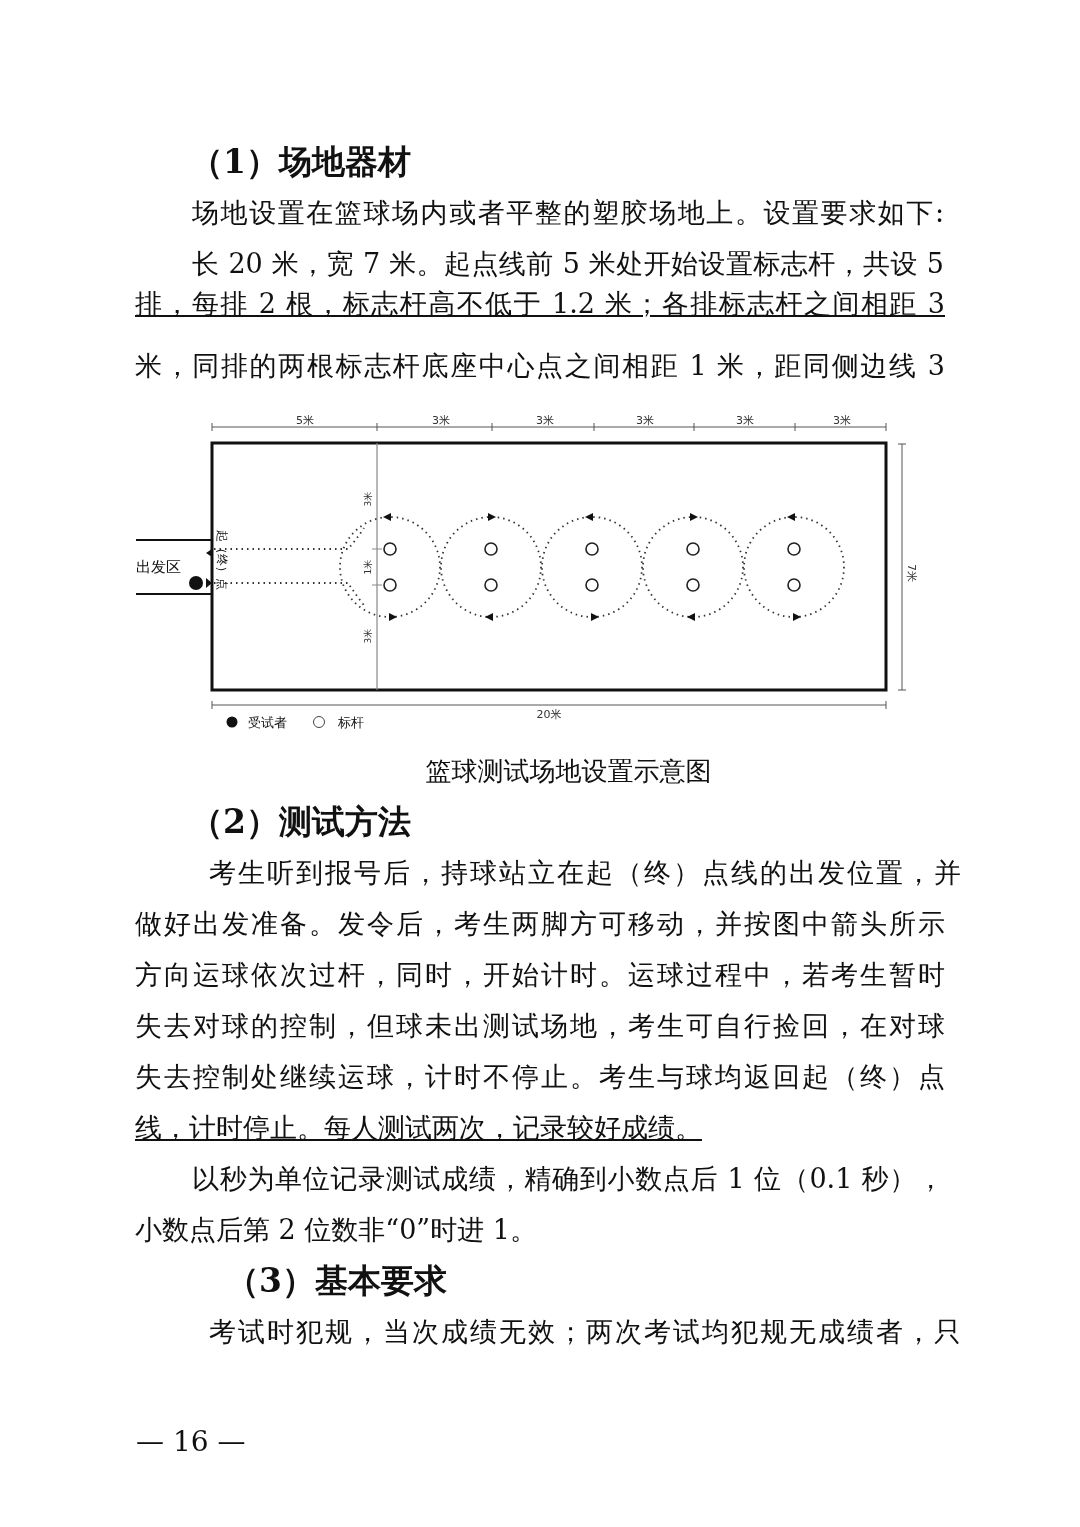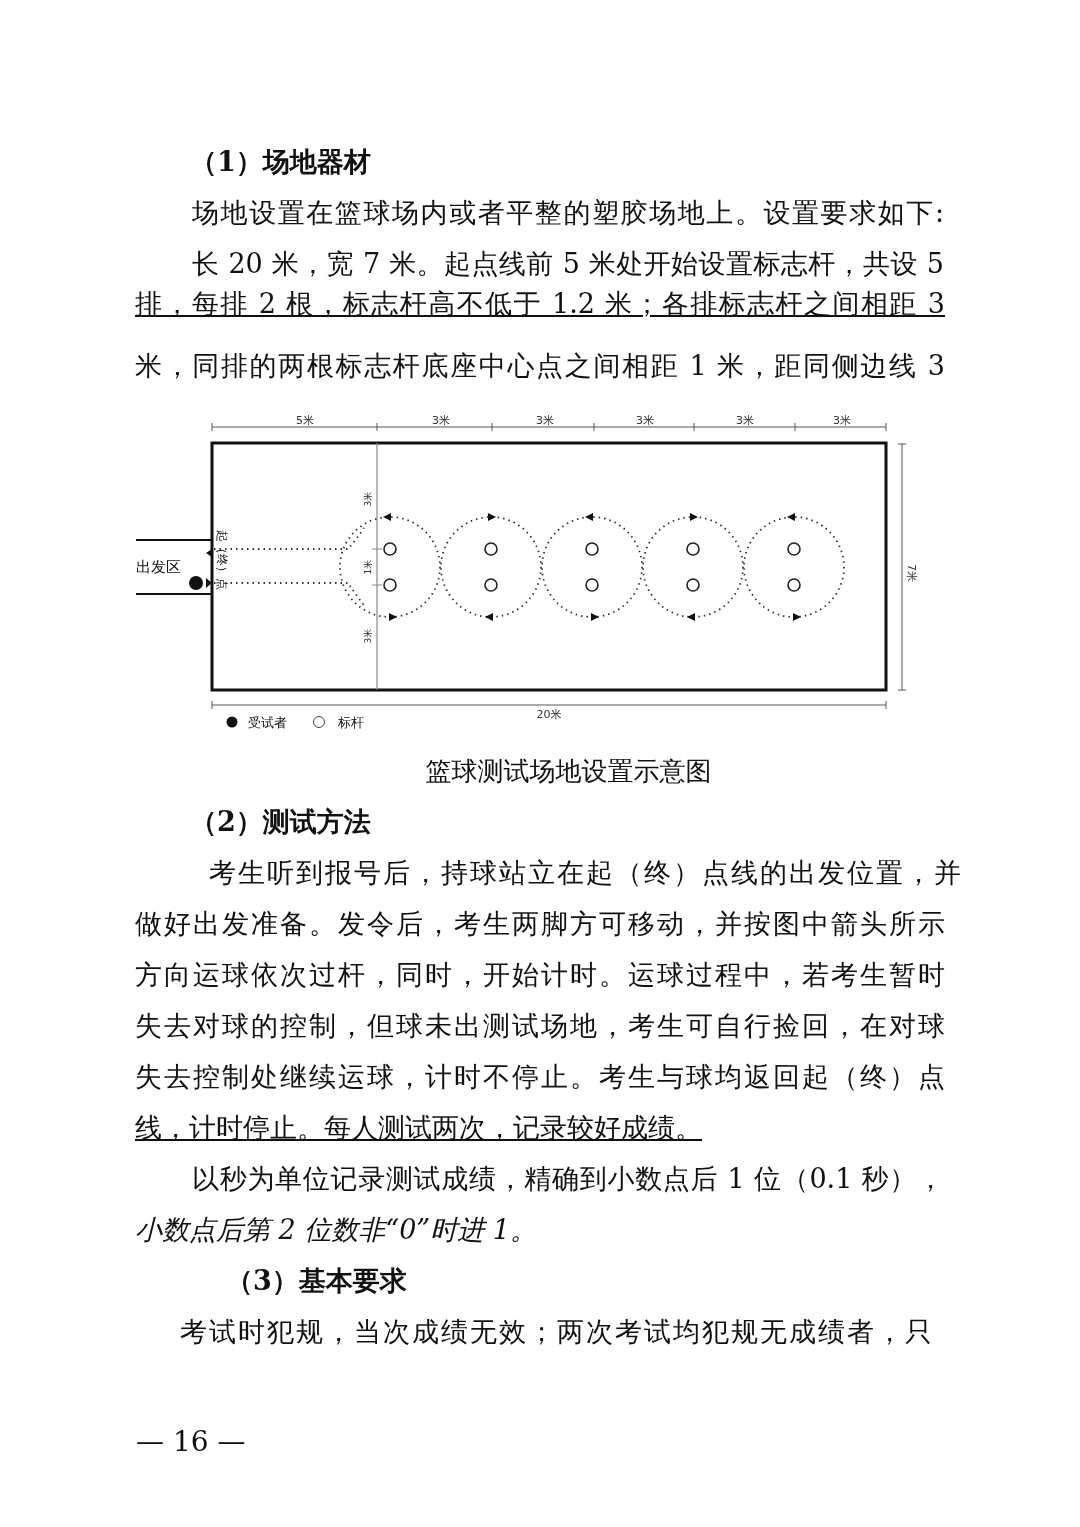--- a/index.html
+++ b/index.html
@@ -1,20 +1,20 @@
 <!DOCTYPE html>
 <html><head>
 <meta charset="utf-8">
 <style>
   html, body { margin: 0; padding: 0; background: #ffffff; }
   body { width: 1080px; height: 1527px; position: relative; overflow: hidden;
          font-family: "DejaVu Serif", "Liberation Serif", serif; color: #111; }
   .line { position: absolute; font-size: 27px; line-height: 34px; white-space: nowrap; }
   .just { text-align: justify; text-align-last: justify; }
-  .heading { font-weight: bold; font-size: 27px; }
+  .heading { font-weight: bold; font-size: 33px; }
   .caption { font-size: 26px; }
   .pageno { font-size: 28px; }
   svg text { font-family: "DejaVu Sans", "Liberation Sans", sans-serif; }
 </style>
 </head>
 <body>
 
 <div class="line heading" style="left:190px; top:145px;">（1）场地器材</div>
 <div class="line just" style="left:192px; top:196px; width:752px;">场地设置在篮球场内或者平整的塑胶场地上。设置要求如下:</div>
 <div class="line just" style="left:192px; top:247px; width:752px;">长 20 米，宽 7 米。起点线前 5 米处开始设置标志杆，共设 5</div>
@@ -126,18 +126,18 @@
 <div class="line caption" style="left:0; width:1137px; text-align:center; top:754px;">篮球测试场地设置示意图</div>
 
 <div class="line heading" style="left:190px; top:805px;text-align:center;">（2）测试方法</div>
 <div class="line just" style="left:209px; top:856px; width:752px;">考生听到报号后，持球站立在起（终）点线的出发位置，并</div>
 <div class="line just" style="left:135px; top:907px; width:810px;">做好出发准备。发令后，考生两脚方可移动，并按图中箭头所示</div>
 <div class="line just" style="left:135px; top:958px; width:810px;">方向运球依次过杆，同时，开始计时。运球过程中，若考生暂时</div>
 <div class="line just" style="left:135px; top:1009px; width:810px;">失去对球的控制，但球未出测试场地，考生可自行捡回，在对球</div>
 <div class="line just" style="left:135px; top:1060px; width:810px;">失去控制处继续运球，计时不停止。考生与球均返回起（终）点</div>
 <div class="line" style="left:135px; top:1111px;text-decoration:underline;">线，计时停止。每人测试两次，记录较好成绩。</div>
 <div class="line just" style="left:192px; top:1162px; width:752px;">以秒为单位记录测试成绩，精确到小数点后 1 位（0.1 秒），</div>
-<div class="line" style="left:135px; top:1213px;font-style:italic;">小数点后第 2 位数非“0”时进 1。</div>
+<div class="line" style="left:135px; top:1213px;">小数点后第 2 位数非“0”时进 1。</div>
 
 <div class="line heading" style="left:190px; top:1264px;margin-left:36px;">（3）基本要求</div>
-<div class="line just" style="left:180px; top:1315px; width:752px;">考试时犯规，当次成绩无效；两次考试均犯规无成绩者，只</div>
+<div class="line just" style="left:209px; top:1315px; width:752px;">考试时犯规，当次成绩无效；两次考试均犯规无成绩者，只</div>
 
 <div class="line pageno" style="left:136px; top:1425px;">— 16 —</div>
 
 </body></html>

